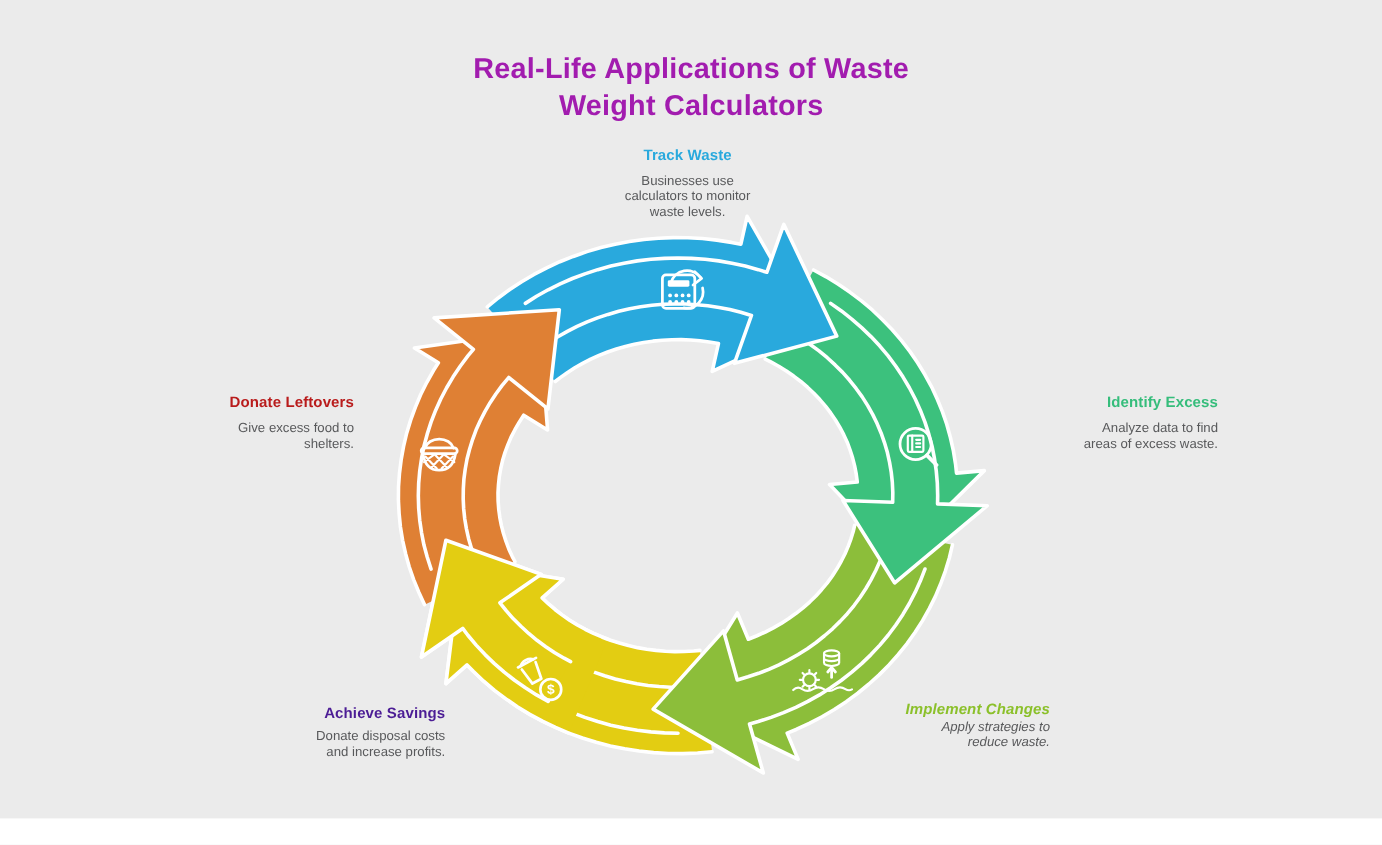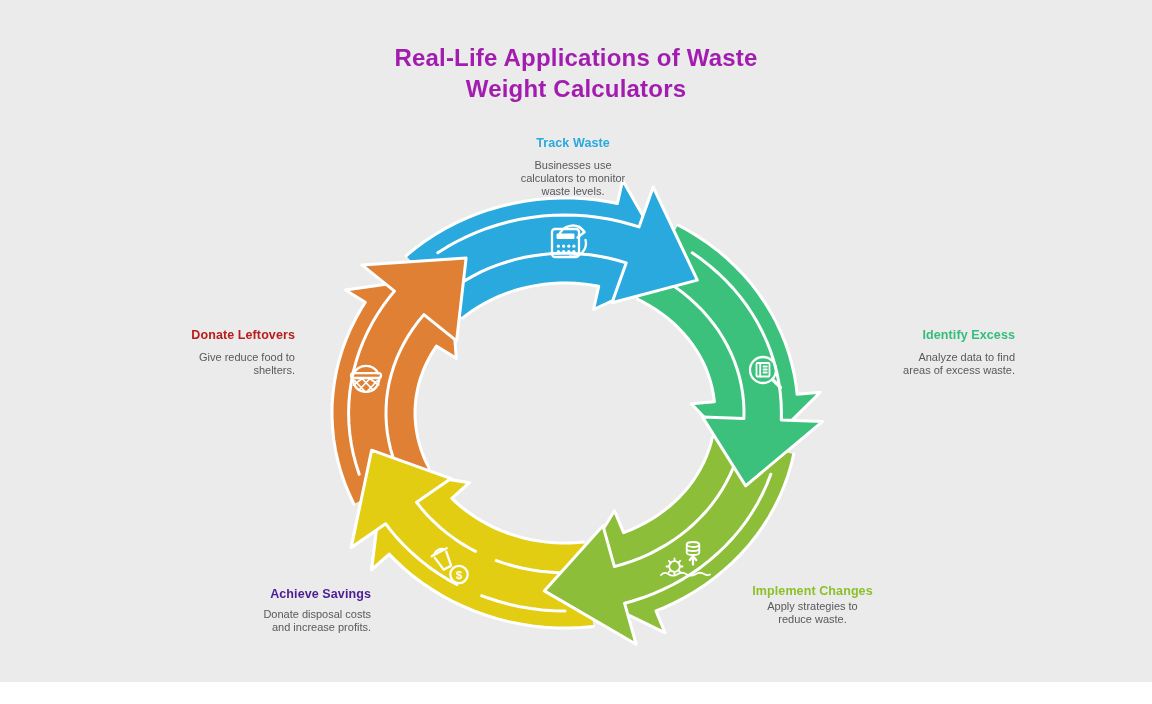--- a/index.html
+++ b/index.html
@@ -11,23 +11,23 @@
   .page-title{
     position:absolute;top:42px;left:0;width:100%;text-align:center;
     font-size:24px;line-height:31px;font-weight:700;color:#a21caf;letter-spacing:.2px;
   }
   .page-title span{display:block;}
   #cycle-svg{position:absolute;top:0;left:0;}
   .step-label{position:absolute;}
   .step-heading{font-size:12.5px;font-weight:700;line-height:15px;letter-spacing:.1px;}
   .step-desc{margin-top:8px;font-size:11px;line-height:13px;color:#58595b;}
   .step-desc .line{display:block;}
-  #lbl-track   {left:453px;top:136px;width:240px;text-align:center;}
+  #lbl-track   {left:453px;top:122px;width:240px;text-align:center;}
   #lbl-identify{left:840px;top:328px;width:175px;text-align:right;}
-  #lbl-implement{left:750px;top:584px;width:125px;text-align:center;}
+  #lbl-implement{left:750px;top:584px;width:125px;text-align:right;font-style:italic;}
   #lbl-implement .step-desc{margin-top:1px;}
   #lbl-achieve {right:781px;top:587px;width:200px;text-align:right;}
   #lbl-achieve .step-desc{margin-top:6px;}
   #lbl-donate  {right:857px;top:328px;width:200px;text-align:right;}
 </style>
 </head>
 <body>
 
 <div class="canvas">
 
@@ -127,18 +127,18 @@
     <div class="step-heading" style="color: #4c1d95;">Achieve Savings</div>
     <div class="step-desc">
       <span class="line">Donate disposal costs</span>
       <span class="line">and increase profits.</span>
     </div>
   </div>
 
   <div class="step-label" id="lbl-donate">
     <div class="step-heading" style="color: #b91c1c;">Donate Leftovers</div>
     <div class="step-desc">
-      <span class="line">Give reduce food to</span>
+      <span class="line">Give excess food to</span>
       <span class="line">shelters.</span>
     </div>
   </div>
 
 </div>
 
 </body></html>

